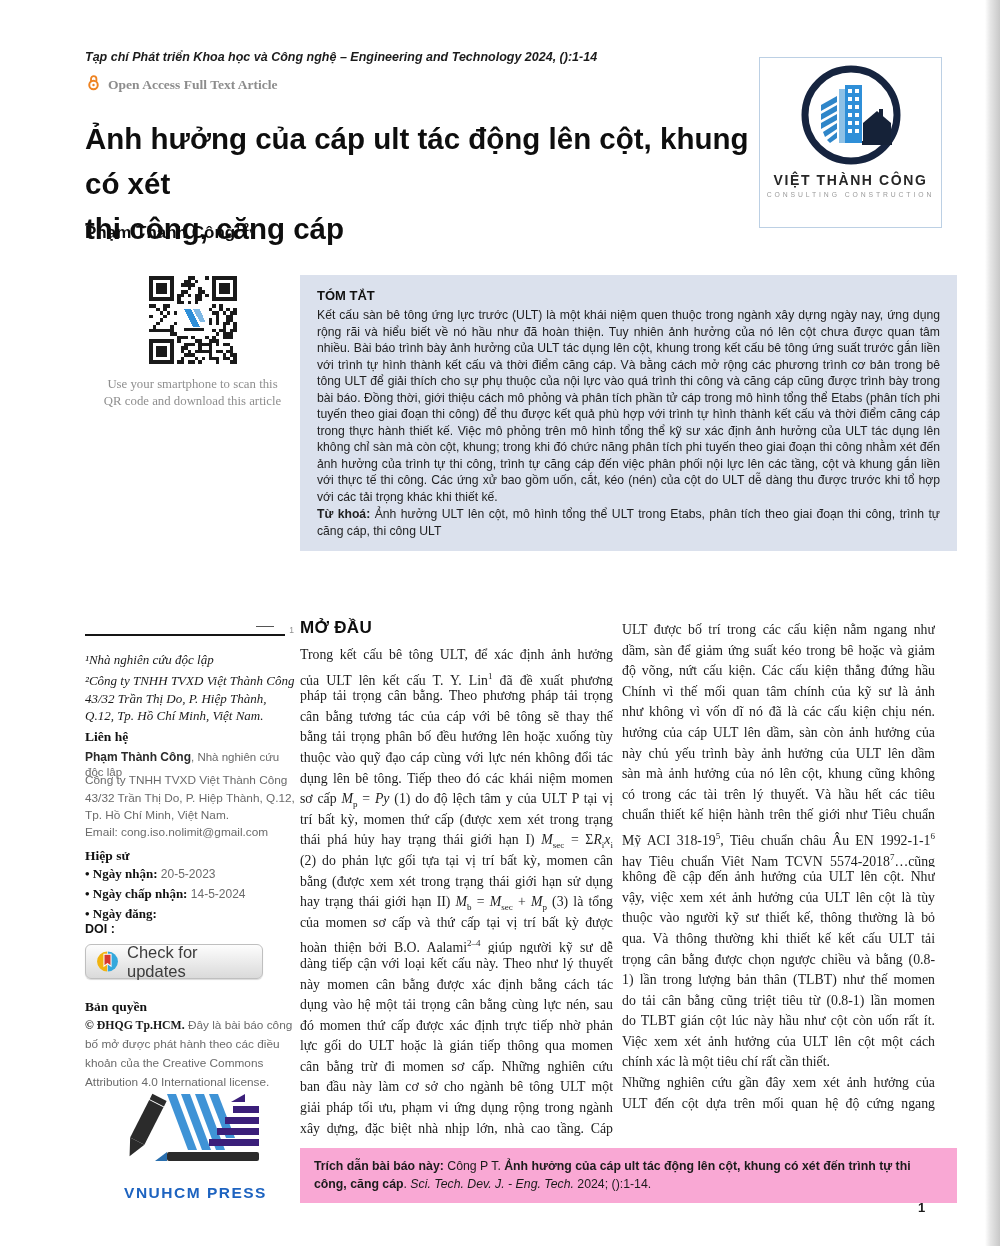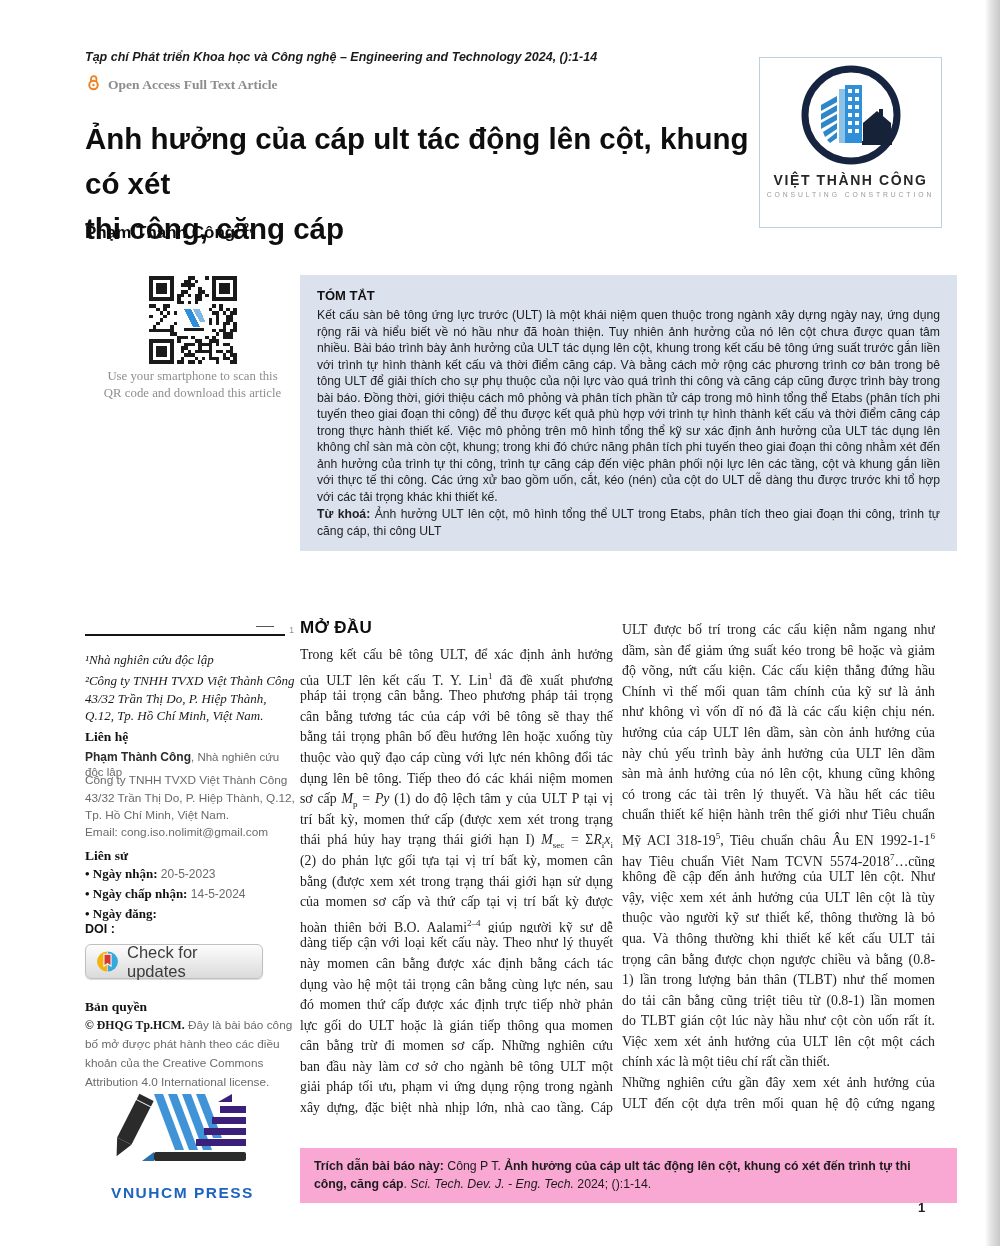--- a/index.html
+++ b/index.html
@@ -21,21 +21,21 @@
   .logo-name{font-weight:bold;font-size:14px;letter-spacing:1.6px;color:#262626;margin-top:1px;white-space:nowrap;}
   .logo-tagline{font-size:6.8px;letter-spacing:2.9px;color:#9a9a9a;margin-top:3px;white-space:nowrap;}
 
   
   .title{left:85px;top:116px;width:690px;font-weight:bold;font-size:29.5px;line-height:45px;color:#0e0e0e;z-index:1;}
   .author{left:85px;top:222px;font-weight:bold;font-size:17px;color:#0e0e0e;}
   .author sup{font-size:10px;}
 
   
   .qr-block{left:85px;top:276px;width:215px;text-align:center;}
-  .qr-caption{margin-top:0;font:12.8px/17px "Liberation Serif",serif;color:#8f8f8f;}
+  .qr-caption{margin-top:8px;font:12.8px/17px "Liberation Serif",serif;color:#8f8f8f;}
 
   
   .abstract-box{left:300px;top:275px;width:657px;background:#dbe1ed;padding:13px 17px 12px 17px;box-sizing:border-box;}
   .abstract-h{font-weight:bold;font-size:13px;color:#101010;margin:0 0 4px 0;}
   .abstract-p{font-size:12.2px;line-height:16.5px;color:#1f1f1f;text-align:justify;margin:0;}
   .kw{margin-top:1px;}
   .kw b{font-weight:bold;}
 
   
   .side-rule{left:85px;top:634px;width:200px;height:2px;background:#151515;}
@@ -52,21 +52,21 @@
   .bullet-line{font:13px/20px "Liberation Serif",serif;color:#111;}
   .bullet-line .val{font-family:"Liberation Sans",sans-serif;font-size:12px;color:#6a6a6a;}
   .doi{left:85px;top:922px;font-weight:bold;font-size:12.5px;color:#111;}
   .check-btn{left:85px;top:944px;width:178px;height:35px;border:1px solid #bfbfbf;border-radius:6px;
       background:linear-gradient(#fdfdfd,#dadada);display:flex;align-items:center;gap:8px;
       padding:0 10px;box-sizing:border-box;cursor:pointer;box-shadow:0 1px 1px rgba(0,0,0,.15);}
   .check-btn span{font-size:16.5px;color:#3c3c3c;}
   .banquyen{left:85px;top:999px;}
   .copyright{left:85px;top:1016px;width:208px;font-size:11.8px;line-height:19px;color:#6a6a6a;}
   .copyright .cb{font-family:"Liberation Serif",serif;font-weight:bold;color:#1a1a1a;}
-  .press-logo{left:95px;top:1088px;width:175px;text-align:center;}
+  .press-logo{left:108px;top:1088px;width:175px;text-align:center;}
   .press-text{font-weight:bold;font-size:15.5px;letter-spacing:1.5px;color:#1d63c0;margin-top:4px;}
 
   
   .col{width:313px;}
   .col-left{left:300px;top:618px;}
   .col-right{left:622px;top:620px;}
   .heading-row{position:relative;height:27px;}
   .mo-dau{font-weight:bold;font-size:17px;color:#0d0d0d;letter-spacing:.3px;}
   .line-row{position:relative;height:20.6px;overflow:hidden;}
   .line-text{font-family:"Liberation Serif",serif;font-size:13.8px;line-height:20.6px;color:#1c1c1c;
@@ -331,21 +331,21 @@
 
   <div class="abs side-rule"></div>
   <div class="abs aff1">¹Nhà nghiên cứu độc lập</div>
   <div class="abs aff2">²Công ty TNHH TVXD Việt Thành Công 43/32 Trần Thị Do, P. Hiệp Thành, Q.12, Tp. Hồ Chí Minh, Việt Nam.</div>
   <div class="abs side-h lienhe">Liên hệ</div>
   <div class="abs contact">
     <span class="nm">Phạm Thành Công</span><span>, Nhà nghiên cứu độc lập</span>
   </div>
   <div class="abs address">Công ty TNHH TVXD Việt Thành Công 43/32 Trần Thị Do, P. Hiệp Thành, Q.12, Tp. Hồ Chí Minh, Việt Nam.</div>
   <div class="abs email">Email: cong.iso.nolimit@gmail.com</div>
-  <div class="abs side-h lichsu">Liên sử</div>
+  <div class="abs side-h lichsu">Hiệp sử</div>
   <div class="abs bullets" id="history-bullets">
       <div class="bullet-line"><b>• Ngày nhận:</b><span class="val"> 20-5-2023</span></div>
       <div class="bullet-line"><b>• Ngày chấp nhận:</b><span class="val"> 14-5-2024</span></div>
       <div class="bullet-line"><b>• Ngày đăng:</b><span class="val"></span></div>
     </div>
   <div class="abs doi">DOI :</div>
 
   <div class="abs check-btn">
     <span style="display:flex;">
       <svg width="23" height="23" viewBox="0 0 24 24">
@@ -423,20 +423,23 @@
         <div class="line-row">
           <div class="line-text">thái phá hủy hay trạng thái giới hạn I) <i>M</i><sub>sec</sub> = Σ<i>R</i><sub>i</sub><i>x</i><sub>i</sub></div>
         </div>
         <div class="line-row">
           <div class="line-text">(2) do phản lực gối tựa tại vị trí bất kỳ, momen cân</div>
         </div>
         <div class="line-row">
           <div class="line-text">bằng (được xem xét trong trạng thái giới hạn sử dụng</div>
         </div>
         <div class="line-row">
+          <div class="line-text">hay trạng thái giới hạn II) <i>M</i><sub>b</sub> = <i>M</i><sub>sec</sub> + <i>M</i><sub>p</sub> (3) là tổng</div>
+        </div>
+        <div class="line-row">
           <div class="line-text">của momen sơ cấp và thứ cấp tại vị trí bất kỳ được</div>
         </div>
         <div class="line-row">
           <div class="line-text">hoàn thiện bởi B.O. Aalami<sup>2–4</sup> giúp người kỹ sư dễ</div>
         </div>
         <div class="line-row">
           <div class="line-text">dàng tiếp cận với loại kết cấu này. Theo như lý thuyết</div>
         </div>
         <div class="line-row">
           <div class="line-text">này momen cân bằng được xác định bằng cách tác</div>

